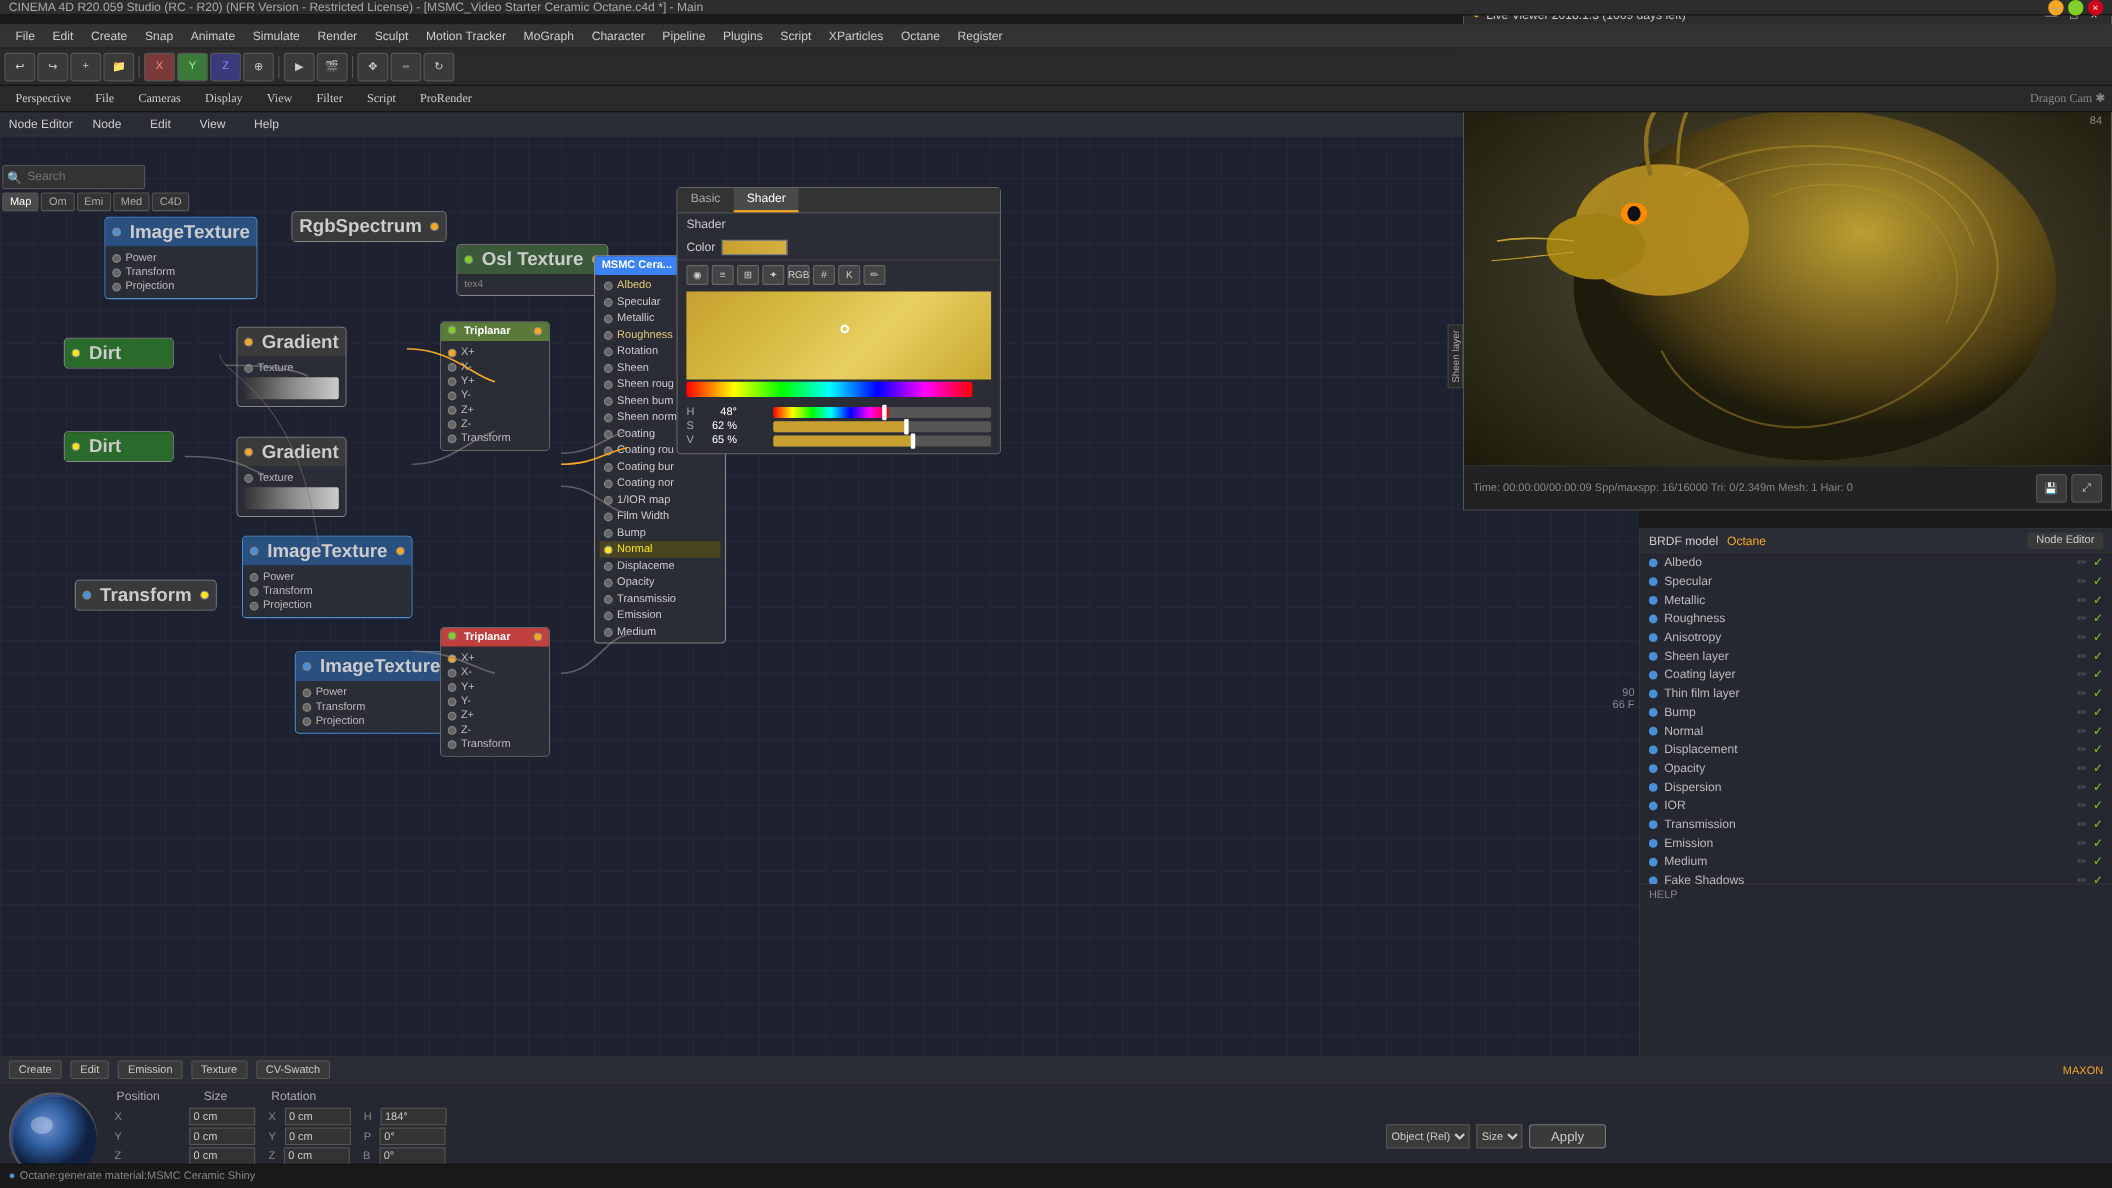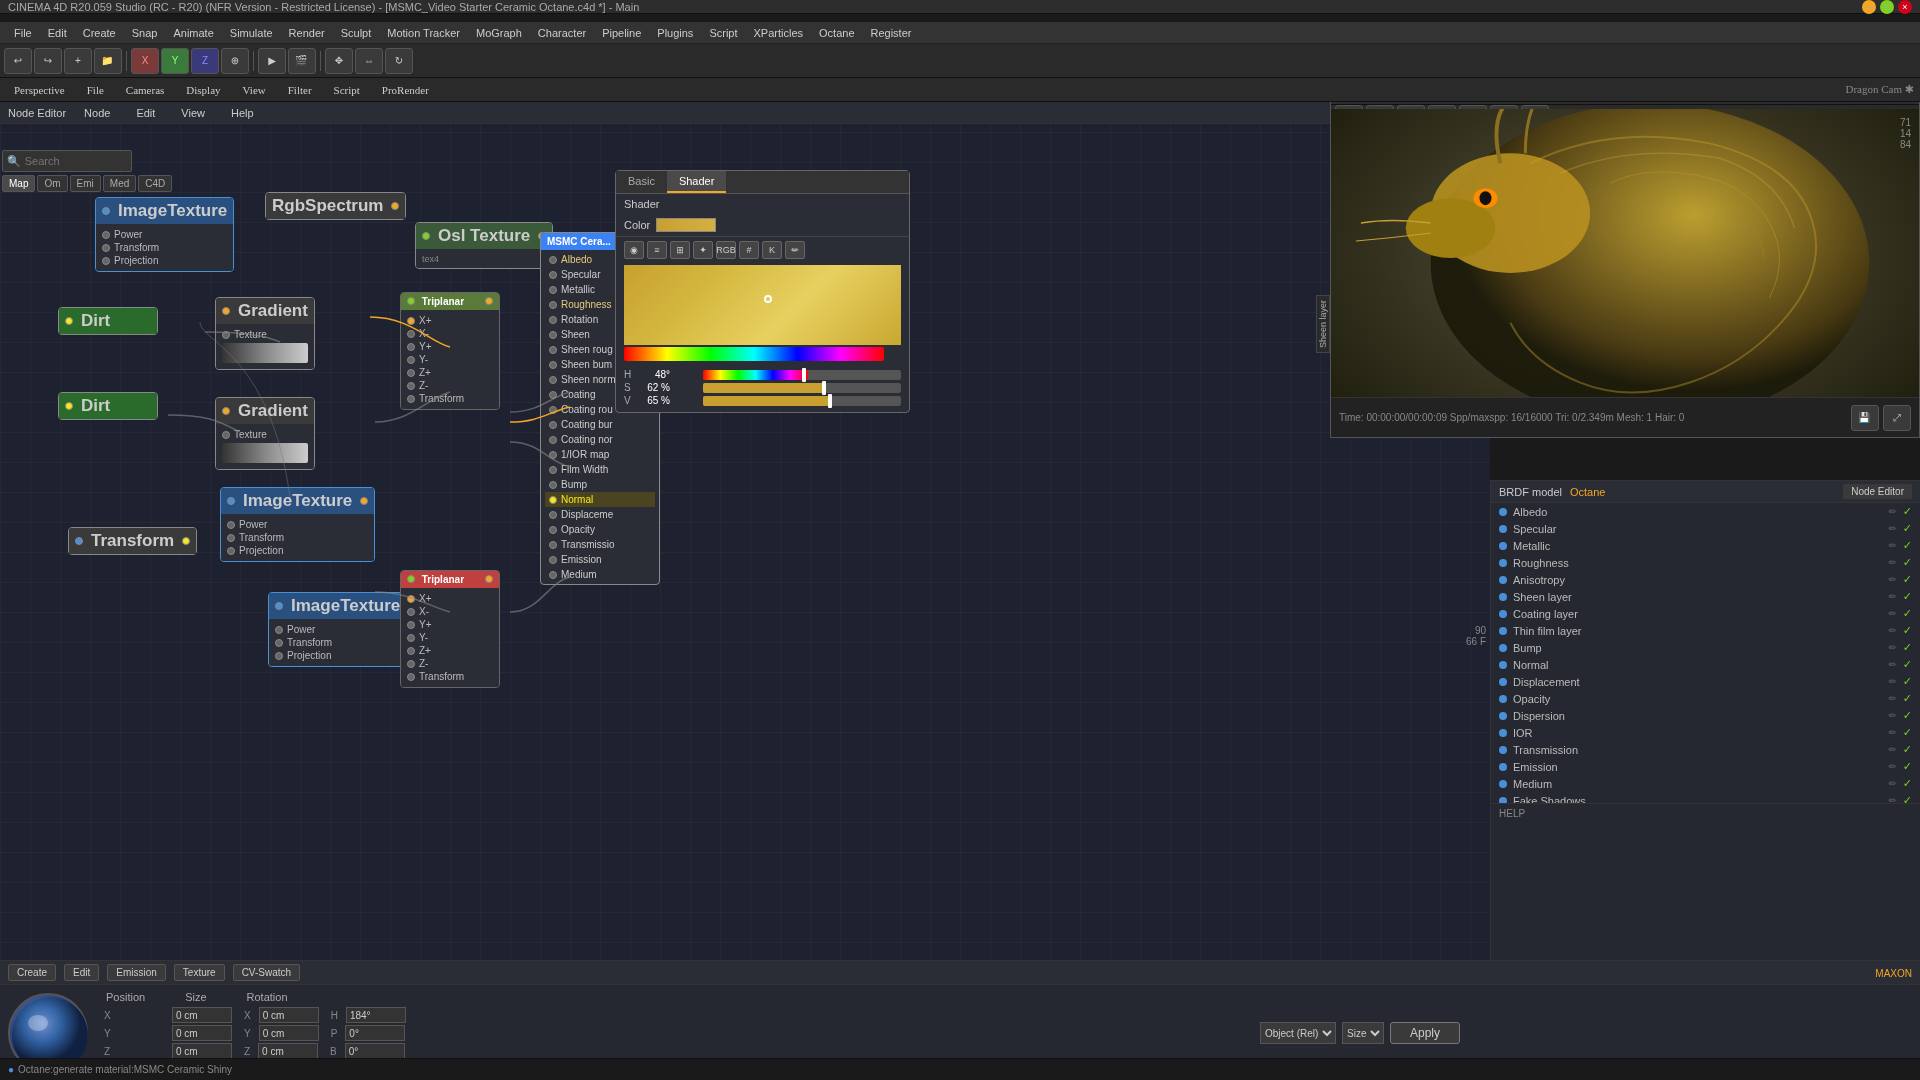--- a/index.html
+++ b/index.html
@@ -325,25 +325,24 @@
       cursor: pointer;
       color: #aaa;
     }
     .map-tab.active { background: #4a4a4a; color: #fff; }
 
     
     #live-viewer {
       position: absolute;
       top: 0; right: 0;
       width: 590px;
-      height: 404px;
+      height: 464px;
       background: #1a1a1a;
       border: 1px solid #555;
       z-index: 50;
-      margin-top: 34px;
     }
     #live-viewer-title {
       height: 26px;
       background: #2d2d2d;
       display: flex;
       align-items: center;
       padding: 0 8px;
       gap: 6px;
       font-size: 11px;
       border-bottom: 1px solid #111;

